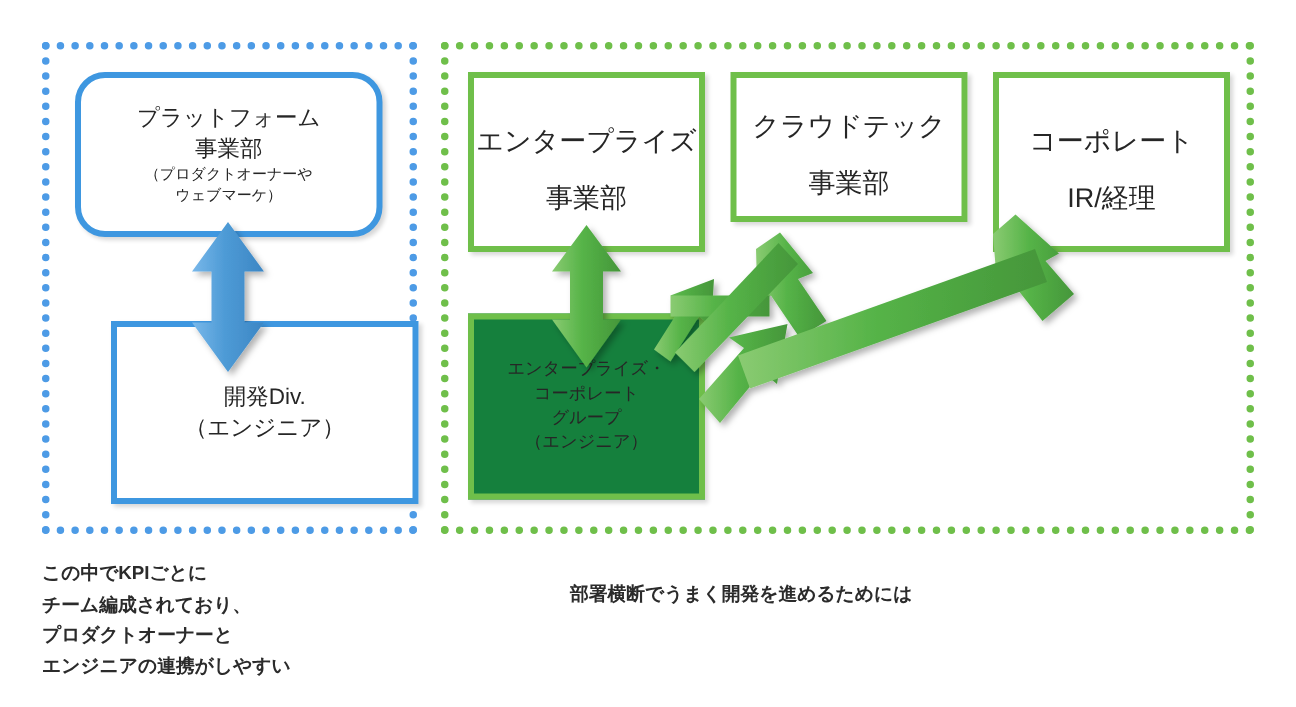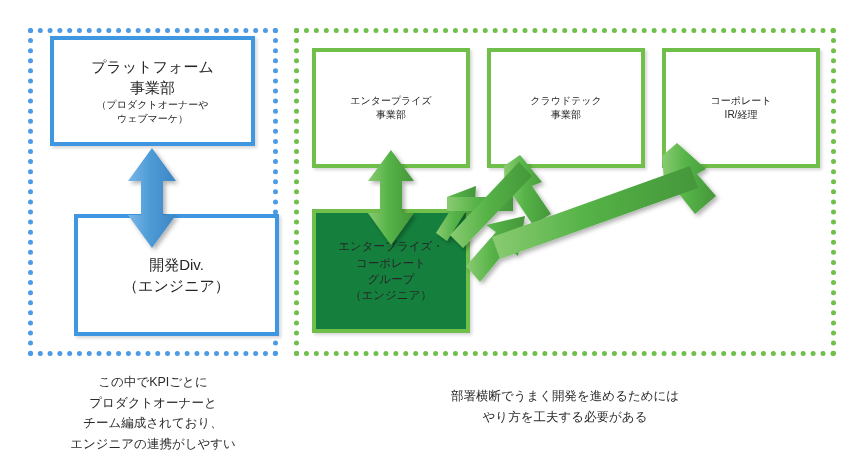--- a/index.html
+++ b/index.html
@@ -49,70 +49,71 @@
   .unit.blue  { border: 4px solid #3E97E0; }
   .unit.green { border: 4px solid #6FBF4A; }
   .unit.green.highlight { background: #15803d; }
 
   .unit .ln {
     display: block;
     white-space: nowrap;
   }
   .ln.big   { font-size: 15px; }
   .ln.small { font-size: 10px; }
-  .ln.mid   { font-size: 10px; }
+  .ln.mid   { font-size: 18px; margin-top: 12px; }
   .ln.tiny  { font-size: 11.5px; }
 
   
   #arrows {
     position: absolute;
     left: 0;
     top: 0;
     width: 864px;
     height: 471px;
     pointer-events: none;
   }
 
   
   .caption {
     position: absolute;
-    text-align: center;
+    text-align: left;
     font-size: 12.5px;
     line-height: 1.65;
     color: #2b2b2b;
+    font-weight: bold;
   }
   .caption .ln { display: block; white-space: nowrap; }
 </style>
 </head>
 <body>
 
 <div id="canvas">
 
   <div class="group-box blue" style="left:28px; top:28px; width:250px; height:328px;"></div>
 
   <div class="group-box green" style="left:294px; top:28px; width:542px; height:328px;"></div>
 
-  <div class="unit blue" style="left:50px; top:36px; width:205px; height:110px;">
+  <div class="unit blue" style="left:50px; top:48px; width:205px; height:110px;border-radius:20px;">
     <span class="ln big">プラットフォーム</span>
     <span class="ln big">事業部</span>
     <span class="ln small">（プロダクトオーナーや</span>
     <span class="ln small">ウェブマーケ）</span>
   </div>
 
   <div class="unit blue" style="left:50px; top:214px; width:205px; height:122px;margin-left:24px;">
     <span class="ln big">開発Div.</span>
     <span class="ln big">（エンジニア）</span>
   </div>
 
   <div class="unit green" style="left:312px; top:48px; width:158px; height:120px;">
     <span class="ln mid">エンタープライズ</span>
     <span class="ln mid">事業部</span>
   </div>
 
-  <div class="unit green" style="left:487px; top:48px; width:158px; height:120px;">
+  <div class="unit green" style="left:487px; top:48px; width:158px; height:100px;">
     <span class="ln mid">クラウドテック</span>
     <span class="ln mid">事業部</span>
   </div>
 
   <div class="unit green" style="left:662px; top:48px; width:158px; height:120px;">
     <span class="ln mid">コーポレート</span>
     <span class="ln mid">IR/経理</span>
   </div>
 
   <div class="unit green highlight" style="left:312px; top:209px; width:158px; height:124px;">
@@ -152,23 +153,22 @@
 
     <g filter="url(#softShadow)">
       <polygon fill="url(#gradGreen)" points="466,266 496,232 486,225 525,216 518,256 508,248 480,282"></polygon>
       <polygon fill="url(#gradGreen)" points="677,143 706,169 697,174 716,196 695,214 676,190 665,194 662,156"></polygon>
       <polygon fill="url(#gradGreen)" points="492,237 690,166 698,188 500,259"></polygon>
     </g>
   </svg>
 
   <div class="caption" style="left:28px; top:372px; width:250px;">
     <span class="ln">この中でKPIごとに</span>
+    <span class="ln">チーム編成されており、</span>
     <span class="ln">プロダクトオーナーと</span>
-    <span class="ln">チーム編成されており、</span>
     <span class="ln">エンジニアの連携がしやすい</span>
   </div>
 
   <div class="caption" style="left:380px; top:386px; width:370px;">
     <span class="ln">部署横断でうまく開発を進めるためには</span>
-    <span class="ln">やり方を工夫する必要がある</span>
   </div>
 
 </div>
 
 </body></html>

